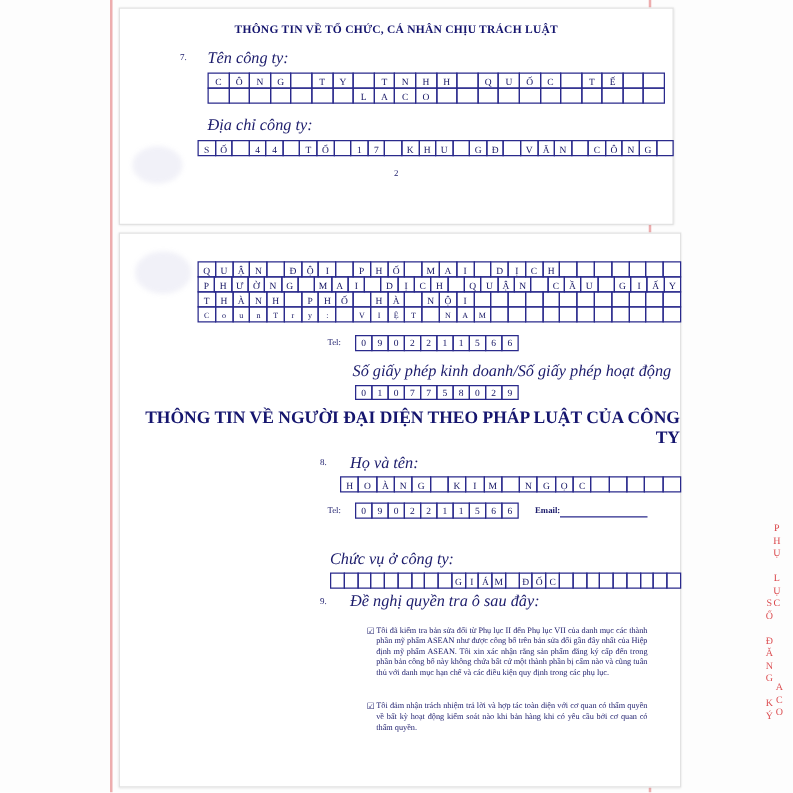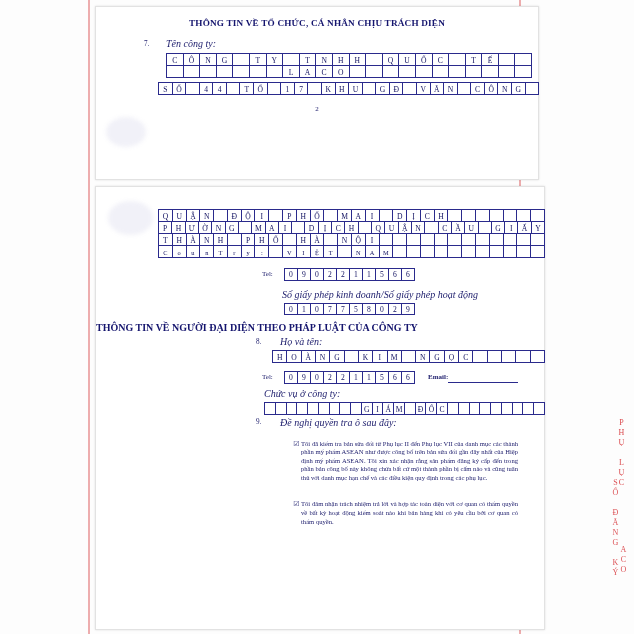--- a/index.html
+++ b/index.html
@@ -27,28 +27,28 @@
 
   .title{
     text-align:center;
     font-weight:bold;
     font-size:9.2px;
     letter-spacing:.2px;
     line-height:12px;
     color:#15156e;
   }
   .section-title{
-    text-align:left;
+    text-align:right;
     font-weight:bold;
-    font-size:10px;
+    font-size:14px;
     color:#15156e;
     margin:4px 0 2px 0;
   }
   .lbl{
-    font-size:10px;
+    font-size:13px;
     font-style:italic;
     color:#1b1b6b;
   }
   .num{
     font-size:7.2px;
     color:#1b1b6b;
   }
 
   
   .boxrow{ display:flex; }
@@ -132,21 +132,21 @@
   <div class="redline" style="left:88px;top:0;width:1.5px;height:634px;"></div>
   <div class="redline" style="left:519px;top:0;width:1.5px;height:634px;"></div>
 
   <div class="stamp" style="top:418px;">PHỤ LỤC</div>
   <div class="stamp2" style="right:14px;top:478px;">SỐ ĐĂNG KÝ</div>
   <div class="stamp2" style="right:6px;top:545px;">ACO</div>
 
   <div class="sheet sheet-top">
     <div class="smudge" style="left:10px;top:110px;width:40px;height:30px;"></div>
 
-    <div class="title" style="margin-top:10px;">THÔNG TIN VỀ TỔ CHỨC, CÁ NHÂN CHỊU TRÁCH DIỆN</div>
+    <div class="title" style="margin-top:10px;">THÔNG TIN VỀ TỔ CHỨC, CÁ NHÂN CHỊU TRÁCH LUẬT</div>
 
     <div class="row" style="margin-top:9px;padding-left:48px;">
       <span class="num" style="width:22px;">7.</span>
       <span class="lbl">Tên công ty:</span>
     </div>
 
     <div style="padding-left:70px;margin-top:4px;">
       <div class="boxrow" id="cn0">
           <div class="cell">C</div>
           <div class="cell">Ô</div>
@@ -190,20 +190,23 @@
           <div class="cell"></div>
           <div class="cell"></div>
           <div class="cell"></div>
           <div class="cell"></div>
           <div class="cell"></div>
           <div class="cell"></div>
           <div class="cell"></div>
         </div>
     </div>
 
+    <div class="row" style="margin-top:9px;padding-left:70px;">
+      <span class="lbl">Địa chỉ công ty:</span>
+    </div>
 
     <div style="padding-left:62px;margin-top:4px;">
       <div class="boxrow tight" id="ad0">
           <div class="cell">S</div>
           <div class="cell">Ố</div>
           <div class="cell"> </div>
           <div class="cell">4</div>
           <div class="cell">4</div>
           <div class="cell"> </div>
           <div class="cell">T</div>
@@ -436,21 +439,21 @@
           <div class="cell">1</div>
           <div class="cell">1</div>
           <div class="cell">5</div>
           <div class="cell">6</div>
           <div class="cell">6</div>
         </div>
       <span class="inline-label" style="margin-left:14px;font-weight:bold;">Email:</span>
       <span style="display:inline-block;border-bottom:1px solid #2a2a8c;width:70px;height:10px;"></span>
     </div>
 
-    <div class="lbl" style="margin-top:4px;padding-left:168px;">Chức vụ ở công ty:</div>
+    <div class="lbl" style="margin-top:24px;padding-left:168px;">Chức vụ ở công ty:</div>
 
     <div style="padding-left:168px;margin-top:3px;">
       <div class="boxrow tight" id="pos0">
           <div class="cell"></div>
           <div class="cell"></div>
           <div class="cell"></div>
           <div class="cell"></div>
           <div class="cell"></div>
           <div class="cell"></div>
           <div class="cell"></div>

